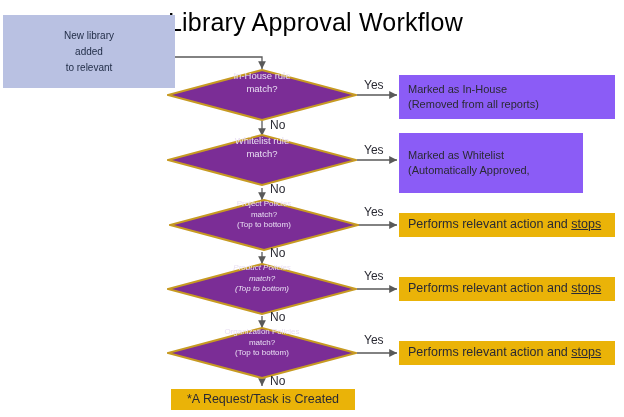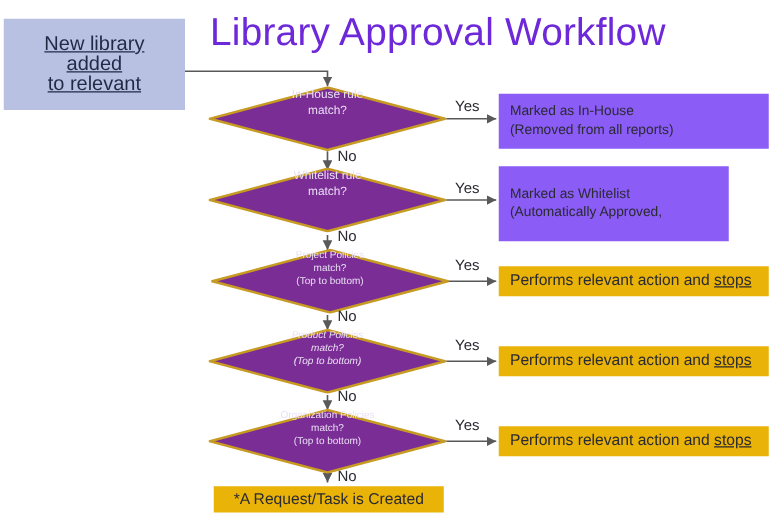--- a/index.html
+++ b/index.html
@@ -15,41 +15,40 @@
     width: 624px;
     height: 417px;
     background: #ffffff;
     overflow: hidden;
   }
   
   .title {
     position: absolute;
     left: 168px;
     top: 8px;
-    font-size: 31px;
-    color: #6d28d9;
+    font-size: 25px;
+    color: #000000;
     letter-spacing: 0.2px;
     white-space: nowrap;
   }
   
   .start-box {
     position: absolute;
     left: 3px;
     top: 15px;
-    width: 145px;
+    width: 172px;
     height: 73px;
     background: #b9c1e2;
     display: flex;
     align-items: center;
     justify-content: center;
     text-align: center;
-    font-size: 16px;
+    font-size: 10px;
     line-height: 16px;
     color: #1f2b45;
-    text-decoration: underline;
   }
   
   .diamond {
     position: absolute;
     width: 190px;
     height: 52px;
   }
   .diamond svg {
     position: absolute;
     left: 0;

